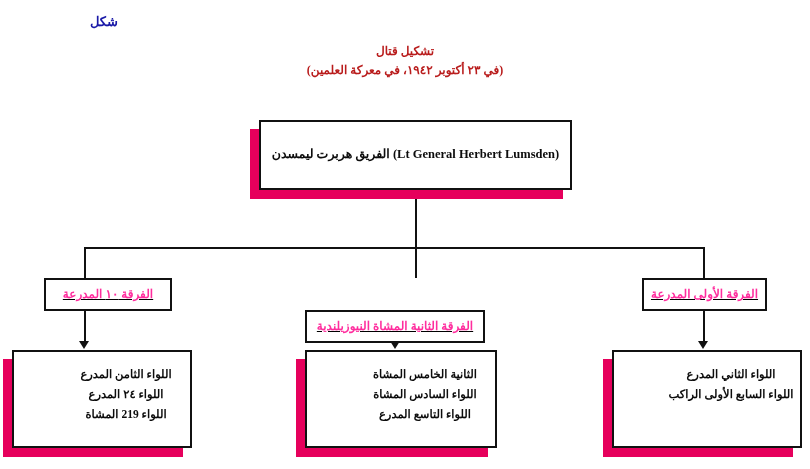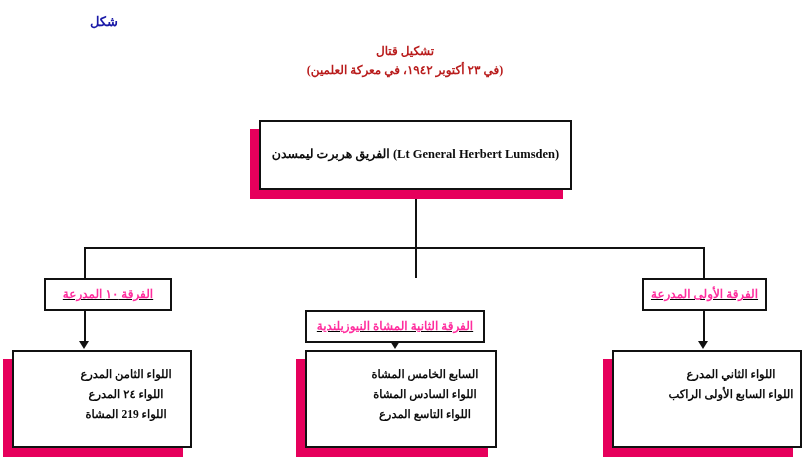--- a/index.html
+++ b/index.html
@@ -138,21 +138,21 @@
     <div class="box">
       <div class="line blackline">اللواء الثامن المدرع</div>
       <div class="line blackline">اللواء ٢٤ المدرع</div>
       <div class="line blackline">اللواء 219 المشاة</div>
     </div>
   </div>
 
   <div class="node brigades" id="brg-mid">
     <div class="shadow"></div>
     <div class="box">
-      <div class="line blackline">السابع الخامس المشاة</div>
+      <div class="line blackline">الثانية الخامس المشاة</div>
       <div class="line blackline">اللواء السادس المشاة</div>
       <div class="line blackline">اللواء التاسع المدرع</div>
     </div>
   </div>
 
   <div class="node brigades" id="brg-right">
     <div class="shadow"></div>
     <div class="box">
       <div class="line blackline">اللواء الثاني المدرع</div>
       <div class="line blackline">اللواء السابع الأولى الراكب</div>

